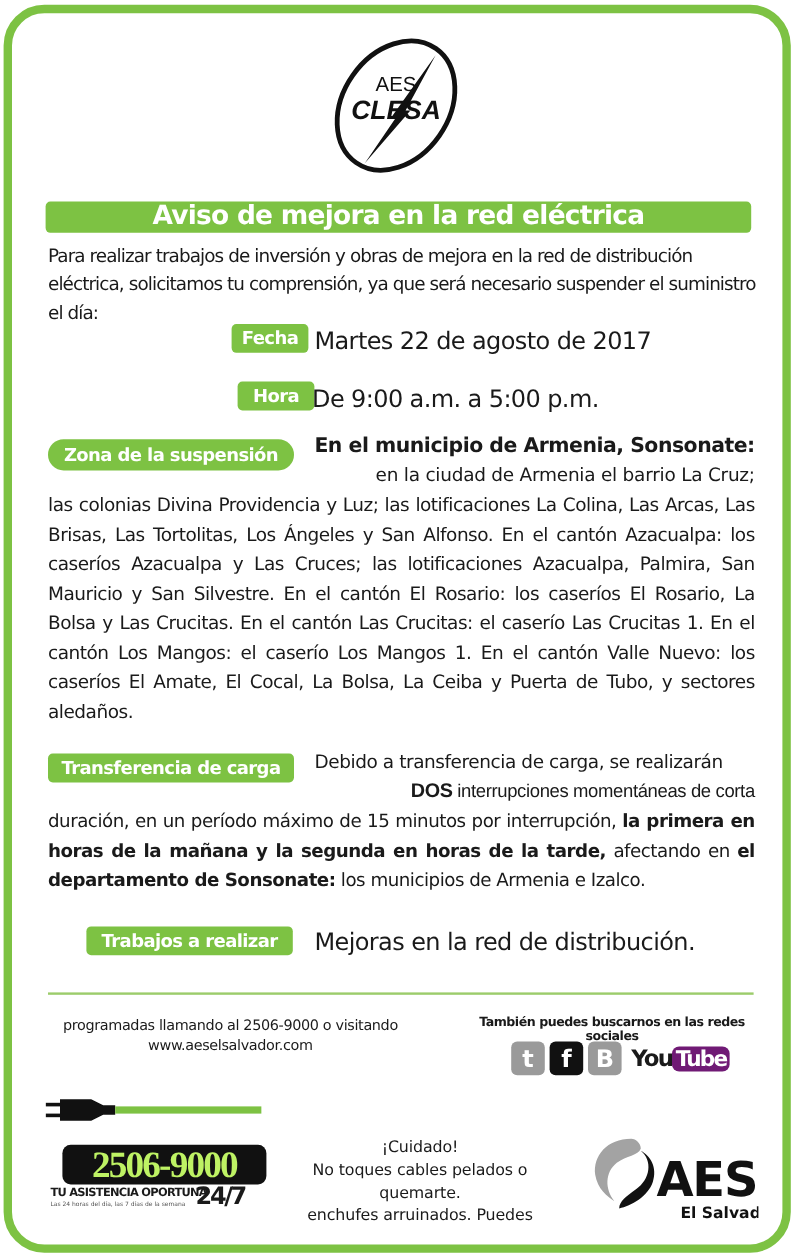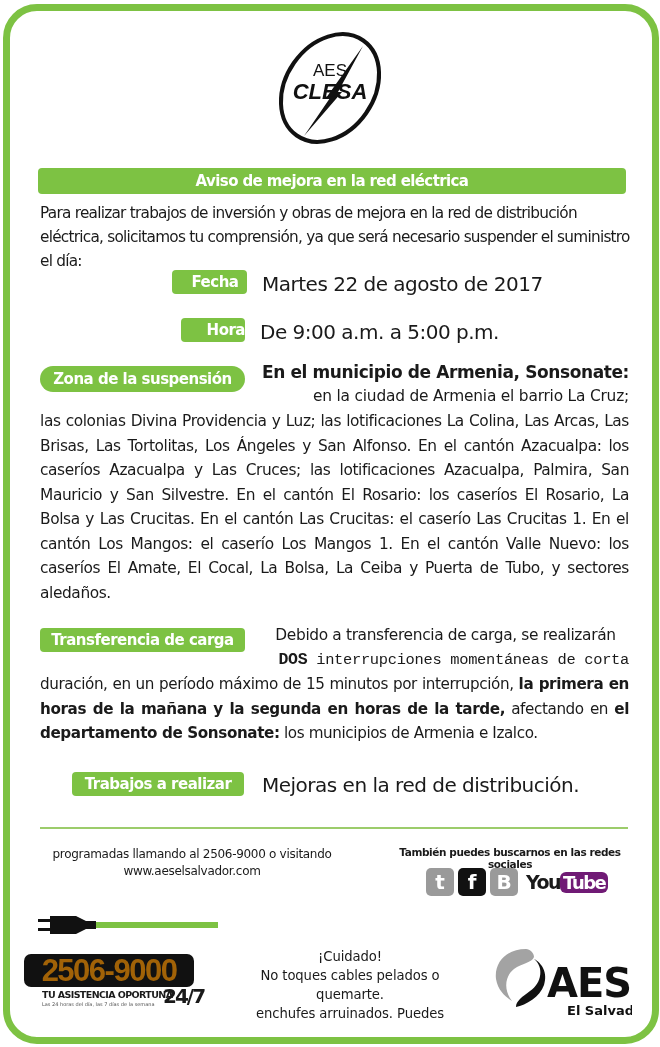--- a/index.html
+++ b/index.html
@@ -3,43 +3,43 @@
 <meta charset="utf-8">
 <style>
   html, body { margin:0; padding:0; background:#ffffff; }
   body { width:660px; height:1047px; position:relative; overflow:hidden;
          font-family:"Liberation Sans", sans-serif; color:#1a1a1a; }
   .frame { position:absolute; left:3px; top:4px; width:642px; height:1026px;
            border:7px solid #7dc243; border-radius:34px; background:#fff; }
   .abs { position:absolute; }
   .logo { left:268px; top:26px; width:124px; height:124px; }
   .banner { left:38px; top:168px; width:588px; height:26px; background:#7dc243;
-            border-radius:4px; color:#fff; font-weight:bold; font-size:15px;
+            border-radius:4px; color:#fff; font-weight:bold; font-size:22px;
             text-align:center; line-height:26px; font-family:"DejaVu Sans", sans-serif; letter-spacing:-0.6px; }
   .intro { left:40px; top:201px; width:600px; font-size:15.3px; line-height:24px;
            font-family:"DejaVu Sans", sans-serif; letter-spacing:-0.75px; }
   .tag { position:absolute; background:#7dc243; color:#fff; font-weight:bold;
          border-radius:4px; text-align:center; font-family:"DejaVu Sans", sans-serif;
          font-size:15px; letter-spacing:-0.5px; }
   .val { position:absolute; font-size:20px; font-family:"DejaVu Sans", sans-serif; letter-spacing:-0.5px; }
   .para { position:absolute; left:40px; width:589px; font-size:15.4px; line-height:24.5px;
           font-family:"DejaVu Sans", sans-serif; text-align:justify; letter-spacing:-0.4px; }
   .para b { font-weight:bold; }
   .hr { left:40px; top:827px; width:588px; height:2px; background:#9ccc6b; }
   .footer-left { left:38px; top:846px; width:308px; text-align:center; font-size:12px;
                  line-height:17px; font-family:"DejaVu Sans", sans-serif; letter-spacing:-0.3px; }
   .footer-right { left:385px; top:846px; width:250px; text-align:center; font-size:10.5px;
                   font-weight:bold; font-family:"DejaVu Sans", sans-serif; letter-spacing:-0.4px; }
   .social { left:426px; top:868px; height:28px; display:flex; gap:4px; align-items:center; }
   .sicon { width:28px; height:28px; border-radius:5px; display:flex; align-items:center;
            justify-content:center; color:#fff; font-weight:bold; font-size:20px; font-family:"DejaVu Sans", sans-serif; }
   .plug { left:38px; top:913px; width:180px; height:24px; }
-  .phone { left:24px; top:954px; width:170px; height:33px; background:#111; border-radius:7px;
-           color:#a16207; font-weight:bold; font-size:31px; text-align:center; line-height:33px;
-           font-family:Liberation Sans, sans-serif; letter-spacing:-1.5px; }
+  .phone { left:52px; top:954px; width:170px; height:33px; background:#111; border-radius:7px;
+           color:#bef264; font-weight:bold; font-size:31px; text-align:center; line-height:33px;
+           font-family:Liberation Serif, serif; letter-spacing:-1.5px; }
   .asist { left:42px; top:989px; font-size:9.5px; font-weight:bold; font-family:"DejaVu Sans", sans-serif; letter-spacing:-0.6px; }
   .asist-small { left:42px; top:1001px; font-size:5px; color:#555; font-family:"DejaVu Sans", sans-serif; }
   .t247 { left:163px; top:984px; font-size:20px; font-weight:bold; font-family:"DejaVu Sans", sans-serif; letter-spacing:-2px; }
   .warn { left:240px; top:947px; width:220px; text-align:center; font-size:13.2px; line-height:19px;
           font-family:"DejaVu Sans", sans-serif; letter-spacing:-0.1px; }
   .aes-logo { left:492px; top:945px; width:140px; height:75px; }
 </style>
 </head>
 <body>
 
@@ -48,33 +48,33 @@
 <svg class="abs logo" viewBox="0 0 124 124">
   <ellipse cx="62" cy="62" rx="44" ry="58" transform="rotate(35 62 62)" fill="none" stroke="#111" stroke-width="4"></ellipse>
   <path d="M95 20 L70 66 L74 66 L36 110 L62 72 L58 72 Z" fill="#111"></path>
   <text x="62" y="50" text-anchor="middle" font-family="Liberation Sans, sans-serif" font-size="17" fill="#111">AES</text>
   <text x="62" y="73" text-anchor="middle" font-family="Liberation Sans, sans-serif" font-size="22" font-weight="bold" font-style="italic" fill="#111">CLESA</text>
 </svg>
 
 <div class="abs banner">Aviso de mejora en la red eléctrica</div>
 <div class="abs intro">Para realizar trabajos de inversión y obras de mejora en la red de distribución eléctrica, solicitamos tu comprensión, ya que será necesario suspender el suministro  el día:</div>
 
-<div class="tag" style="left:172px;top:270px;width:64px;height:24px;line-height:24px;padding-left:11px;">Fecha</div>
+<div class="tag" style="left:193px;top:270px;width:64px;height:24px;line-height:24px;">Fecha</div>
 <div class="val" style="left:262px;top:272px;">Martes 22 de agosto de 2017</div>
-<div class="tag" style="left:181px;top:318px;width:64px;height:24px;line-height:24px;text-align:right;">Hora</div>
+<div class="tag" style="left:198px;top:318px;width:64px;height:24px;line-height:24px;">Hora</div>
 <div class="val" style="left:260px;top:320px;">De 9:00 a.m. a 5:00 p.m.</div>
 
 <div class="tag" style="left:40px;top:366px;width:205px;height:26px;line-height:26px;border-radius:13px;">Zona de la suspensión</div>
 <div class="abs" style="left:262px;top:362px;width:367px;font-size:17px;font-weight:bold;font-family:'DejaVu Sans',sans-serif;letter-spacing:-0.4px;text-align:right;">En el municipio de Armenia, Sonsonate:</div>
 <div class="abs" style="left:262px;top:387px;width:367px;font-size:15.4px;font-family:'DejaVu Sans',sans-serif;letter-spacing:-0.2px;text-align:right;">en la ciudad de Armenia el barrio La Cruz;</div>
 <div class="para" style="top:409px;">las colonias Divina Providencia y Luz; las lotificaciones La Colina, Las Arcas, Las Brisas, Las Tortolitas, Los Ángeles y San Alfonso. En el cantón Azacualpa: los caseríos Azacualpa y Las Cruces; las lotificaciones Azacualpa, Palmira, San Mauricio y San Silvestre. En el cantón El Rosario: los caseríos El Rosario, La Bolsa y Las Crucitas. En el cantón Las Crucitas: el caserío Las Crucitas 1. En el cantón Los Mangos: el caserío Los Mangos 1. En el cantón Valle Nuevo: los caseríos El Amate, El Cocal, La Bolsa, La Ceiba y Puerta  de Tubo, y sectores aledaños.</div>
 
 <div class="tag" style="left:40px;top:628px;width:205px;height:24px;line-height:24px;">Transferencia de carga</div>
-<div class="abs" style="left:262px;top:626px;width:367px;font-size:15.4px;font-family:'DejaVu Sans',sans-serif;letter-spacing:-0.35px;text-align:center;">Debido a transferencia de carga, se realizarán</div>
-<div class="abs" style="left:262px;top:650px;width:367px;font-size:15.4px;font-family:Liberation Mono, monospace;letter-spacing:-0.3px;text-align:right;">
+<div class="abs" style="left:262px;top:626px;width:367px;font-size:15.4px;font-family:'DejaVu Sans',sans-serif;letter-spacing:-0.35px;text-align:left;">Debido a transferencia de carga, se realizarán</div>
+<div class="abs" style="left:262px;top:650px;width:367px;font-size:15.4px;font-family:Liberation Sans, sans-serif;letter-spacing:-0.3px;text-align:right;">
   <b style="font-size:16.5px">DOS</b><span> interrupciones momentáneas de corta</span>
 </div>
 <div class="para" style="top:672px;font-size:15.2px;">
   <span>duración, en un período máximo de 15 minutos por interrupción, </span><b>la primera en horas de la mañana y la segunda en horas de la tarde,</b><span> afectando en </span><b>el departamento de Sonsonate:</b><span> los municipios de Armenia e Izalco.</span>
 </div>
 
 <div class="tag" style="left:72px;top:772px;width:172px;height:24px;line-height:24px;">Trabajos a realizar</div>
 <div class="val" style="left:262px;top:773px;">Mejoras en la red de distribución.</div>
 
 <div class="abs hr"></div>

